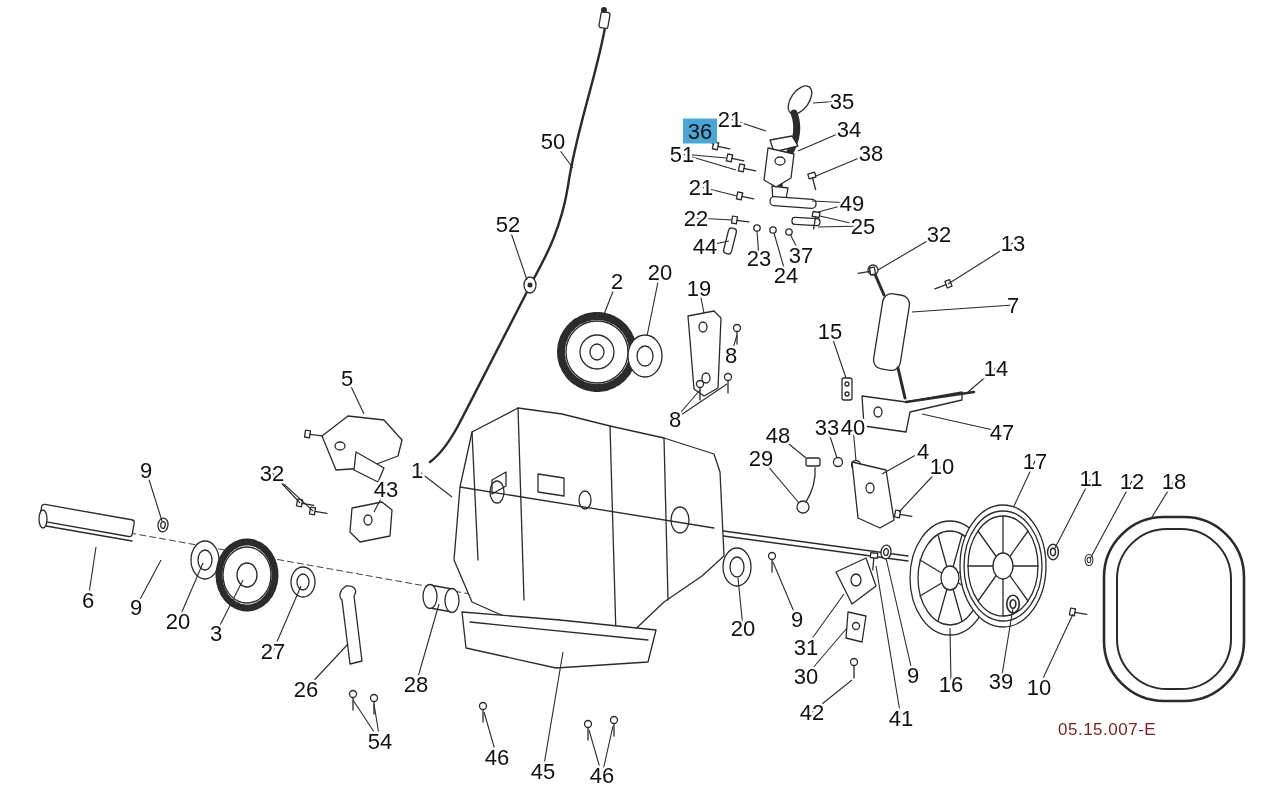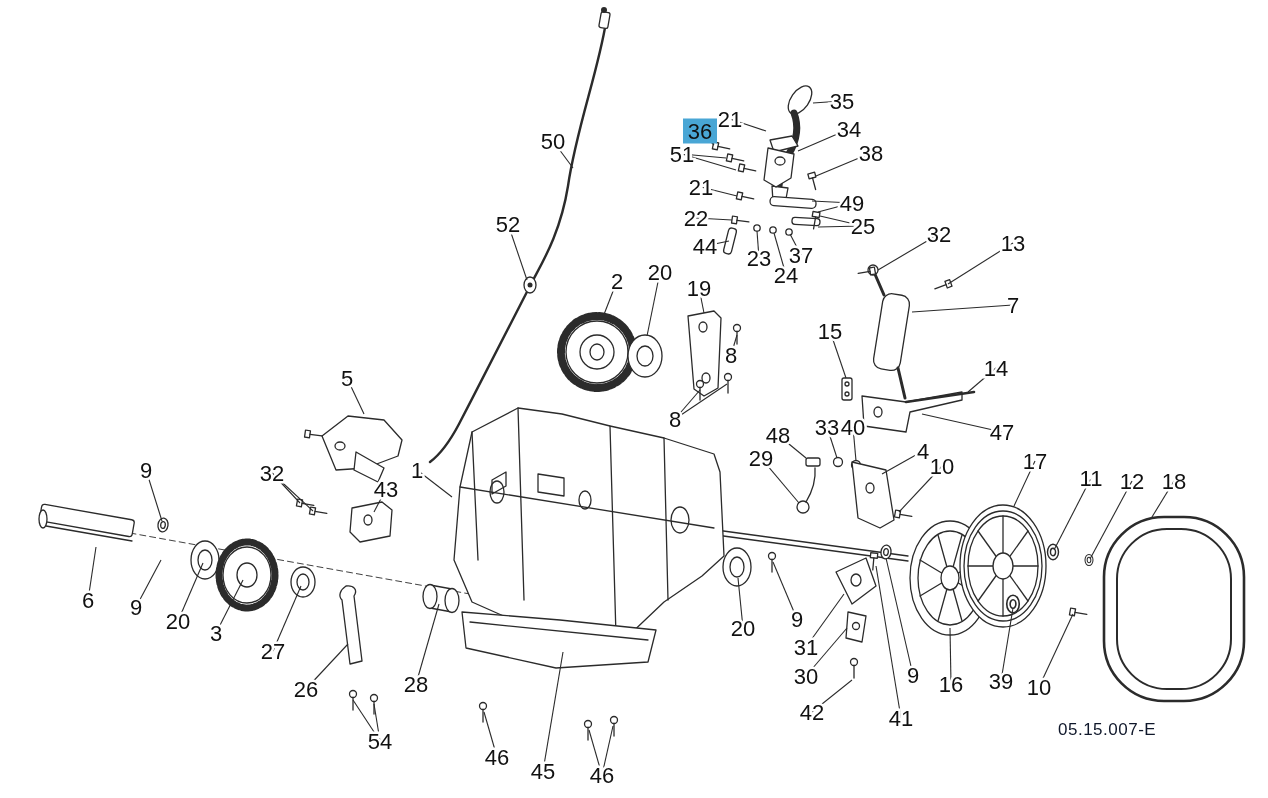--- a/index.html
+++ b/index.html
@@ -4,21 +4,21 @@
 <title>Parts Diagram</title>
 <style>
   html,body{margin:0;padding:0;background:#ffffff;}
   .stage{position:relative;width:1268px;height:798px;background:#ffffff;overflow:hidden;
          font-family:"Liberation Sans",sans-serif;}
   .stage svg{position:absolute;left:0;top:0;}
   .leader{stroke:#2b2b2b;stroke-width:1.1;}
   text.callout{font-family:"Liberation Sans",sans-serif;font-size:22px;fill:#111;
                text-anchor:middle;paint-order:stroke fill;stroke:#ffffff;stroke-width:5px;
                cursor:pointer;}
-  .diagram-code{position:absolute;left:1058px;top:720px;font-size:17px;color:#0f172a;
+  .diagram-code{position:absolute;left:1058px;top:720px;font-size:17px;color:#7f1d1d;
                 font-family:"Liberation Sans",sans-serif;letter-spacing:0.5px;}
 </style>
 </head>
 <body>
 
 <div class="stage">
 
   <svg viewBox="0 0 1268 798" width="1268" height="798">
     <defs>
       <g id="bolt">

